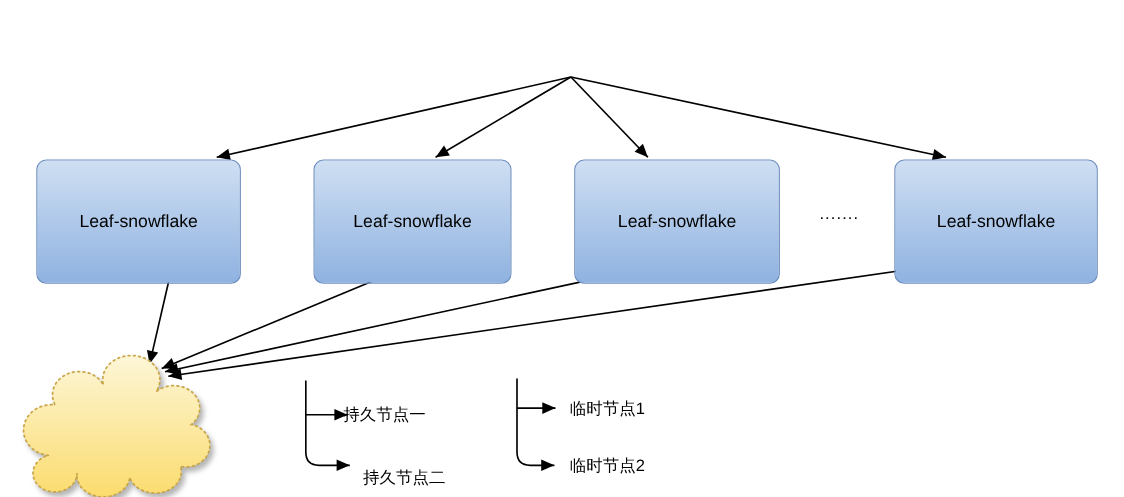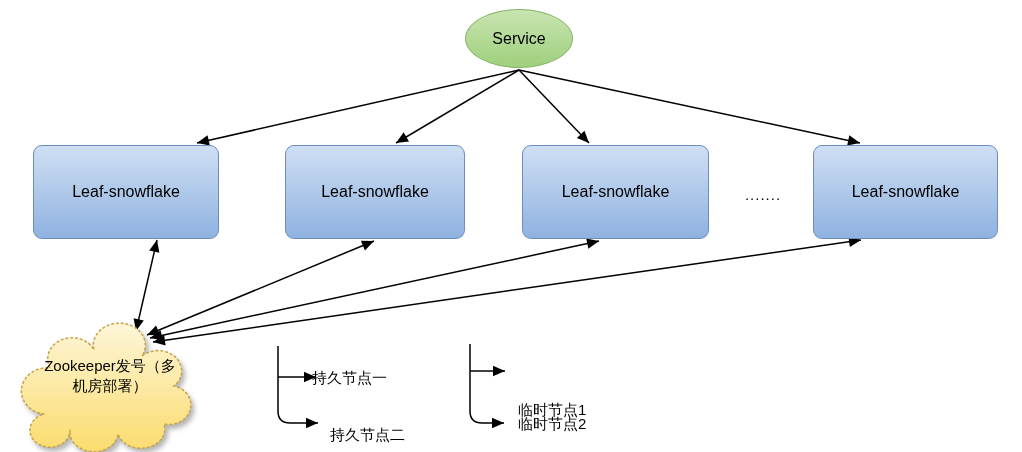--- a/index.html
+++ b/index.html
@@ -27,21 +27,21 @@
     border-radius:50%;
     background:linear-gradient(180deg,var(--service-fill-top,#c9e4b1) 0%,var(--service-fill-bottom,#9ed07d) 100%);
     border:1.5px solid var(--service-stroke,#82b366);
     display:flex;align-items:center;justify-content:center;
     font-size:16px;
     z-index:2;
     box-sizing:border-box;
   }
   
   .leafbox{
-    position:absolute;top:145px;height:94px;
+    position:absolute;top:145px;height:113px;
     border-radius:9px;
     background:linear-gradient(180deg,var(--box-fill-top,#cfdff3) 0%,var(--box-fill-bottom,#8fb2e0) 100%);
     border:1.5px solid var(--box-stroke,#6c8ebf);
     display:flex;align-items:center;justify-content:center;
     font-size:16px;
     z-index:2;
     box-sizing:border-box;
   }
   .leafbox.b1{left:33px;width:186px;}
   .leafbox.b2{left:285px;width:180px;}
@@ -72,21 +72,21 @@
     z-index:3;
   }
   
   .tree-label{
     position:absolute;font-size:15px;line-height:17px;white-space:nowrap;z-index:3;
   }
   .t1-root{left:222px;top:322px;}
   .t1-c1{left:312px;top:369px;}
   .t1-c2{left:330px;top:414px;margin-top:12px;}
   .t2-root{left:428px;top:322px;}
-  .t2-c1{left:518px;top:363px;margin-top:38px;}
+  .t2-c1{left:518px;top:363px;}
   .t2-c2{left:518px;top:415px;text-align:center;}
 </style>
 </head>
 <body>
 
 <div id="canvas">
 
   <svg id="connectors" viewBox="0 0 1022 452">
     <defs>
       <marker id="mEnd" markerWidth="10" markerHeight="8" refX="8.5" refY="4" orient="auto">
@@ -107,23 +107,20 @@
     <line x1="599" y1="241" x2="150" y2="338" marker-start="url(#mStart)" marker-end="url(#mEnd)"></line>
     <line x1="861" y1="240" x2="153" y2="342" marker-start="url(#mStart)" marker-end="url(#mEnd)"></line>
 
     <path class="conn" d="M278,377 L316,377" marker-end="url(#mEnd)"></path>
     <path class="conn" d="M278,346 L278,411 Q278,423 290,423 L318,423" marker-end="url(#mEnd)"></path>
 
     <path class="conn" d="M470,371 L505,371" marker-end="url(#mEnd)"></path>
     <path class="conn" d="M470,344 L470,411 Q470,423 482,423 L504,423" marker-end="url(#mEnd)"></path>
   </svg>
 
-  <div class="service">
-    <span>Service</span>
-  </div>
 
   <div class="leafbox b1">
     <span>Leaf-snowflake</span>
   </div>
   <div class="leafbox b2">
     <span>Leaf-snowflake</span>
   </div>
   <div class="leafbox b3">
     <span>Leaf-snowflake</span>
   </div>
@@ -143,21 +140,20 @@
     <path id="cloud-shape" fill="url(#cloudGrad)" d="M 40 92
          a 21 19 0 1 1 6 -46
          a 24 21 0 1 1 44 -18
          a 26 22 0 1 1 48 6
          a 22 19 0 1 1 32 30
          a 19 17 0 1 1 -10 38
          a 21 17 0 1 1 -46 10
          a 22 18 0 1 1 -48 -4
          a 20 17 0 1 1 -26 -16 z"></path>
   </svg>
-  <div class="cloud-label">Zookeeper发号（多机房部署）</div>
 
   <div class="tree-label t1-c1">持久节点一</div>
   <div class="tree-label t1-c2">持久节点二</div>
 
   <div class="tree-label t2-c1">临时节点1</div>
   <div class="tree-label t2-c2">临时节点2</div>
 
 </div>
 
 </body></html>

